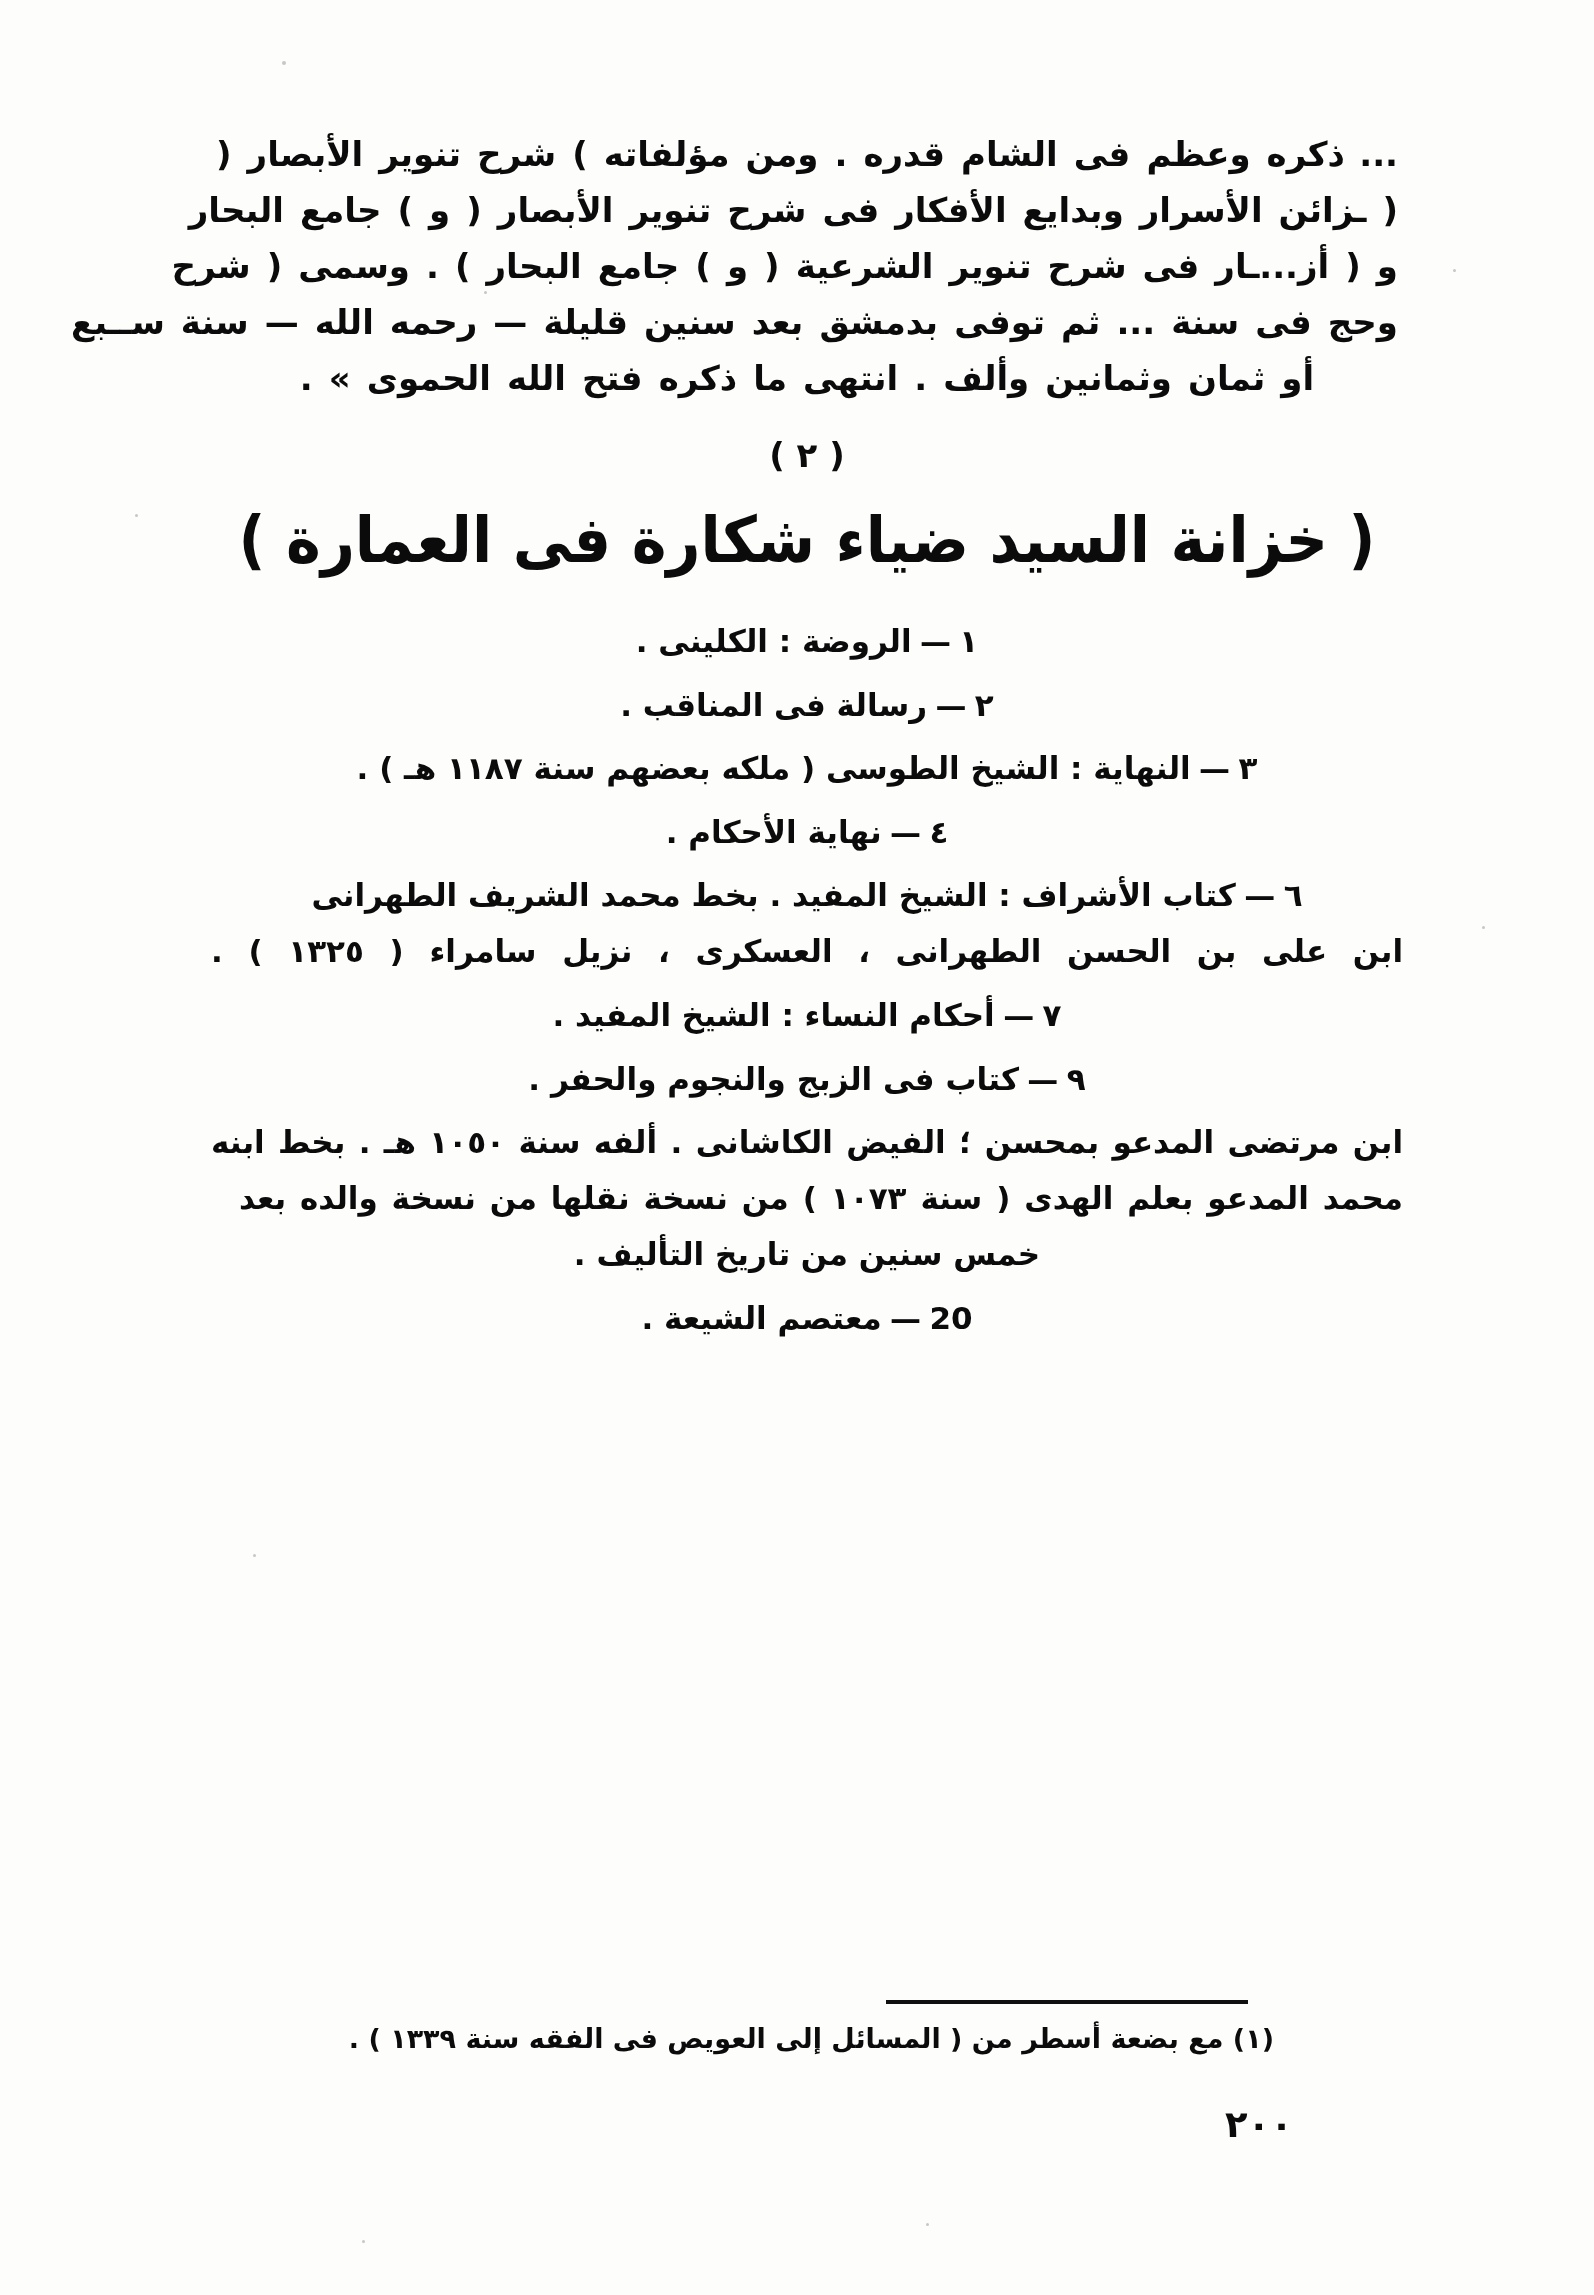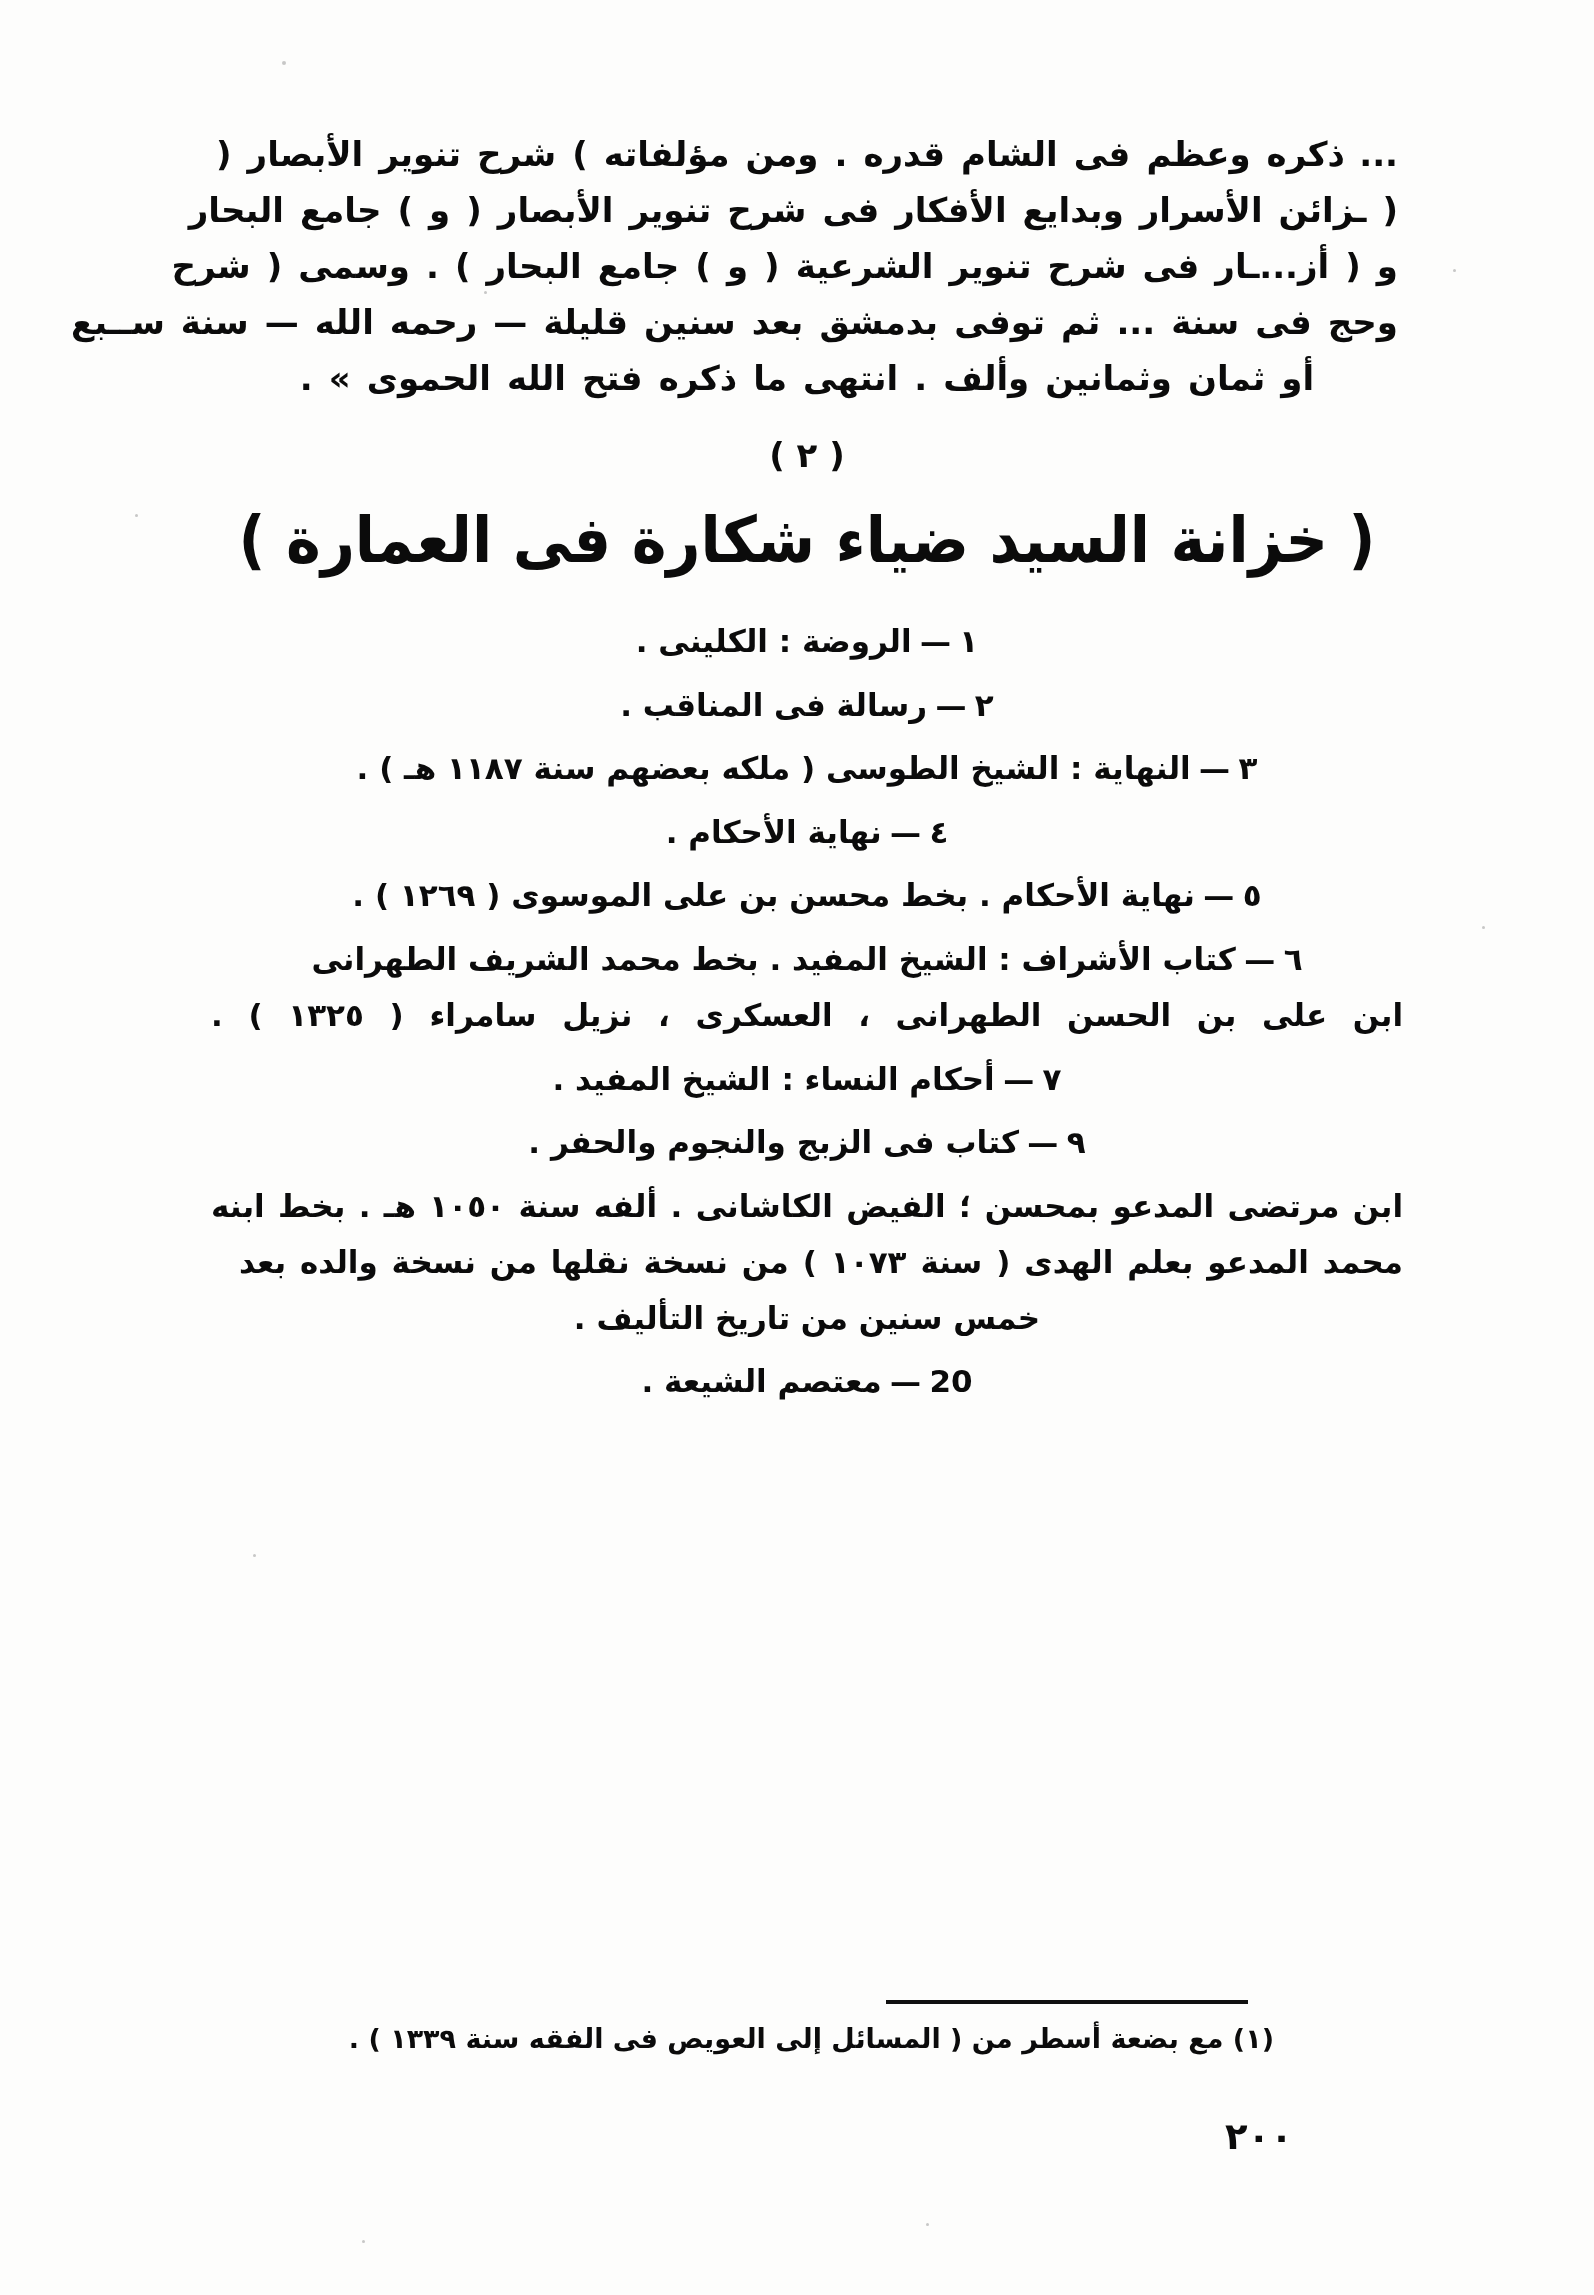--- a/index.html
+++ b/index.html
@@ -141,21 +141,20 @@
   }
 
   
   .page-number {
     position: absolute;
     left: 1225px;
     top: 2103px;
     font-size: 37px;
     font-weight: 700;
     letter-spacing: 2.5px;
-    margin-top: 12px;
   }
 </style>
 </head>
 <body>
 
 <div class="page">
 
   <div class="speckle" style="left:282px;top:61px;width:4.2px;height:4.2px;"></div>
   <div class="speckle" style="left:484px;top:291px;width:3.4px;height:3.4px;"></div>
   <div class="speckle" style="left:1453px;top:269px;width:3.4px;height:3.4px;"></div>
@@ -193,23 +192,20 @@
       </li>
 
       <li class="short">
         <span class="body"><span class="num">٣</span><span class="dash">—</span><span>النهاية : الشيخ الطوسى ( ملكه بعضهم سنة ١١٨٧ هـ ) .</span></span>
       </li>
 
       <li class="short">
         <span class="body"><span class="num">٤</span><span class="dash">—</span><span>نهاية الأحكام .</span></span>
       </li>
 
-      <li class="short">
-        <span class="body"><span class="num">٥</span><span class="dash">—</span><span>نهاية الأحكام . بخط محسن بن على الموسوى ( ١٢٦٩ ) .</span></span>
-      </li>
 
       <li class="wide">
         <span class="body"><span class="num">٦</span><span class="dash">—</span><span>كتاب الأشراف : الشيخ المفيد . بخط محمد الشريف الطهرانى</span></span>
         <span class="body" style="text-align:justify;text-align-last:justify;">ابن على بن الحسن الطهرانى ، العسكرى ، نزيل سامراء ( ١٣٢٥ ) .</span>
       </li>
 
       <li class="short">
         <span class="body"><span class="num">٧</span><span class="dash">—</span><span>أحكام النساء : الشيخ المفيد .</span></span>
       </li>
 

